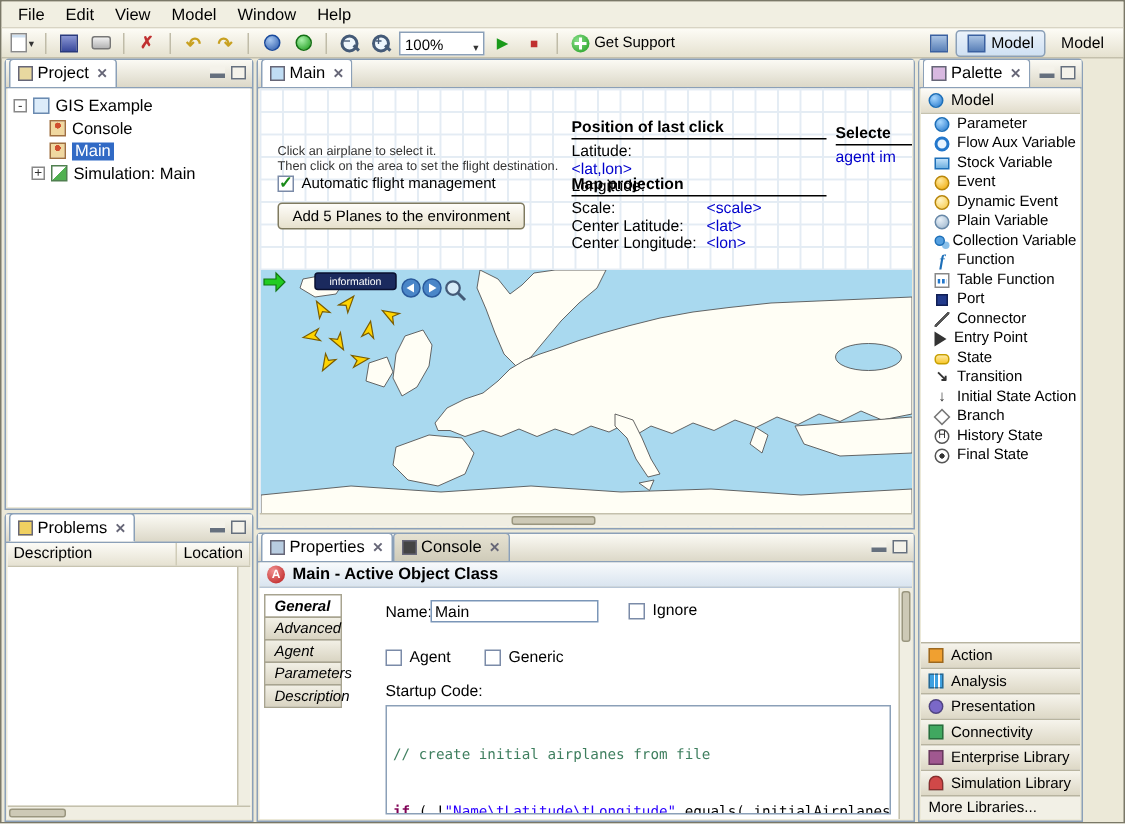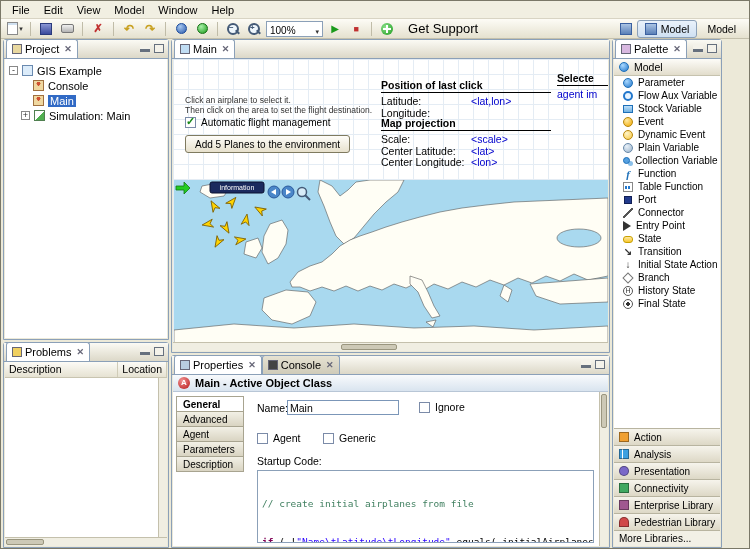--- a/index.html
+++ b/index.html
@@ -23,21 +23,21 @@
   .i-run { color:#1a9a1a; font-size:10px; }
   .i-stop { color:#c03030; font-size:9px; }
   .i-mag { position:relative; width:14px; height:14px; }
   .i-mag::before { content:""; position:absolute; left:1px; top:1px; width:8px; height:8px; border:2px solid #445a77; border-radius:50%; background:#eef6fc; }
   .i-mag::after { content:""; position:absolute; left:9px; top:9px; width:5px; height:2px; background:#445a77; transform:rotate(45deg); }
   .magsign { position:absolute; left:3px; top:1px; font-size:8px; color:#445a77; font-weight:bold; z-index:1; }
   .zoom-combo { display:flex; align-items:flex-end; border:1px solid #8ba0b8; background:#fff; height:16px; padding:0 3px; font-size:10px; gap:19px; }
   .i-support { width:12px; height:12px; border-radius:50%; background:radial-gradient(circle at 35% 35%, #8ae08a, #1a9a1a); position:relative; }
   .i-support::before { content:""; position:absolute; left:2px; top:5px; width:8px; height:2px; background:#fff; }
   .i-support::after { content:""; position:absolute; left:5px; top:2px; width:2px; height:8px; background:#fff; }
-  .support-label { font-size:13px; margin-left:15px; }
+  .support-label { font-size:10px; margin-left:3px; }
   .persp-area { margin-left:auto; display:flex; align-items:center; gap:2px; }
   .persp-icon { width:12px; height:12px; background:linear-gradient(#aac4e4,#5a80b8); border:1px solid #3a60a0; }
   .persp-btn { display:flex; align-items:center; gap:4px; height:18px; padding:0 7px; border:1px solid #8ba0b8; border-radius:3px; background:linear-gradient(#eaf2fb,#cfe0f2); font-size:10.5px; }
   .persp-btn.inactive { border-color:transparent; background:transparent; }
 
   
   .panel { position:absolute; background:#ece9d8; border:1px solid #8ba0b8; border-radius:3px 3px 0 0; }
   .tabbar { position:absolute; left:0; right:0; top:0; height:19px; background:linear-gradient(#fbfaf4,#dcd8c8); border-bottom:1px solid #8ba0b8; display:flex; align-items:flex-end; padding-left:2px; }
   .tab { display:flex; align-items:center; gap:3px; height:19px; padding:0 5px; border:1px solid #8ba0b8; border-bottom:none; border-radius:3px 3px 0 0; background:linear-gradient(#e6e2d2,#cfcbb9); font-size:11px; white-space:nowrap; }
   .tab.active { background:#fff; }
@@ -76,21 +76,21 @@
   .hdr { font-weight:bold; font-size:10.5px; border-bottom:1px solid #000; padding-bottom:1px; }
   .kvrow { display:flex; font-size:10.5px; line-height:11.5px; }
   .kvrow .k { width:90px; }
   .kvrow .v { color:#0000cc; }
   .map-wrap { position:absolute; left:1px; top:121px; width:434px; height:164px; }
 
   
   .props-header { position:absolute; left:1px; right:1px; top:19px; height:17px; background:linear-gradient(#f8fafc,#d9e4ef); border-bottom:1px solid #b8c6d6; display:flex; align-items:center; gap:5px; padding-left:5px; font-weight:bold; font-size:11px; }
   .aoc-icon { width:12px; height:12px; border-radius:50%; background:radial-gradient(circle at 35% 30%, #f09090, #b81818); color:#fff; font-size:8px; font-weight:bold; text-align:center; line-height:12px; flex:none; }
   .props-body { position:absolute; left:1px; right:1px; top:36px; bottom:1px; background:#fff; }
-  .side-tabs { position:absolute; left:3px; top:5px; width:68px; }
+  .side-tabs { position:absolute; left:3px; top:5px; width:52px;font-style:italic; }
   .side-tab { height:16px; line-height:15px; padding-left:6px; background:linear-gradient(#f2f0e6,#d9d4c2); border:1px solid #a8a490; margin-top:-1px; font-size:10px; }
   .side-tab.active { background:#fff; font-weight:bold; }
   .flabel { position:absolute; font-size:10.5px; }
   .name-input { position:absolute; left:114px; top:8px; width:112px; height:15px; border:1px solid #7b96b8; font-size:10.5px; padding:0 2px; font-family:"Liberation Sans",sans-serif; }
   .pcb { position:absolute; display:flex; align-items:center; gap:5px; font-size:10.5px; }
   .code-box { position:absolute; left:84px; right:14px; top:78px; bottom:3px; background:#fff; border:1px solid #8ba0b8; font-family:"DejaVu Sans Mono", monospace; font-size:9.5px; line-height:12.5px; padding:2px 4px; white-space:pre; overflow:hidden; }
   .kw { color:#7f0055; font-weight:bold; }
   .str { color:#2a00ff; }
   .com { color:#3f7f5f; }
   .pl { color:#000; }
@@ -279,30 +279,30 @@
       <div class="ed-instr" style="top:36px;">Click an airplane to select it.</div>
       <div class="ed-instr" style="top:46px;">Then click on the area to set the flight destination.</div>
       <div class="cbrow" style="left:12px;top:58px;">
         <span class="cb checked"></span>
         <span>Automatic flight management</span>
       </div>
       <button class="push-btn">Add 5 Planes to the environment</button>
 
       <div style="position:absolute;left:208px;top:20px;width:170px;">
         <div class="hdr">Position of last click</div>
-        <div class="kvrow" style="margin-top:3px;">
+        <div class="kvrow" style="margin-top:3px;flex-direction:column;">
           <span class="k">Latitude:</span>
           <span class="v">&lt;lat,lon&gt;</span>
         </div>
         <div class="kvrow">
           <span class="k">Longitude:</span>
         </div>
       </div>
 
-      <div style="position:absolute;left:384px;top:13px;width:52px;overflow:hidden;">
+      <div style="position:absolute;left:384px;top:24px;width:52px;overflow:hidden;">
         <div class="hdr">Selecte</div>
         <div class="kvrow" style="margin-top:3px;">
           <span class="v">agent im</span>
         </div>
       </div>
 
       <div style="position:absolute;left:208px;top:58px;width:170px;">
         <div class="hdr">Map projection</div>
         <div class="kvrow" style="margin-top:3px;">
           <span class="k">Scale:</span>
@@ -547,21 +547,21 @@
         <div class="pal-sec">
             <span class="sic" style="background:#40a860;"></span>
             <span>Connectivity</span>
           </div>
         <div class="pal-sec">
             <span class="sic" style="background:#a05890;"></span>
             <span>Enterprise Library</span>
           </div>
         <div class="pal-sec">
             <span class="sic" style="background:#d04848;border-radius:50% 50% 0 0;"></span>
-            <span>Pedestrian Library</span>
+            <span>Simulation Library</span>
           </div>
         <div class="pal-more">
             <span>More Libraries...</span>
           </div>
       </div>
     </div>
   </div>
 
 </div>
 

